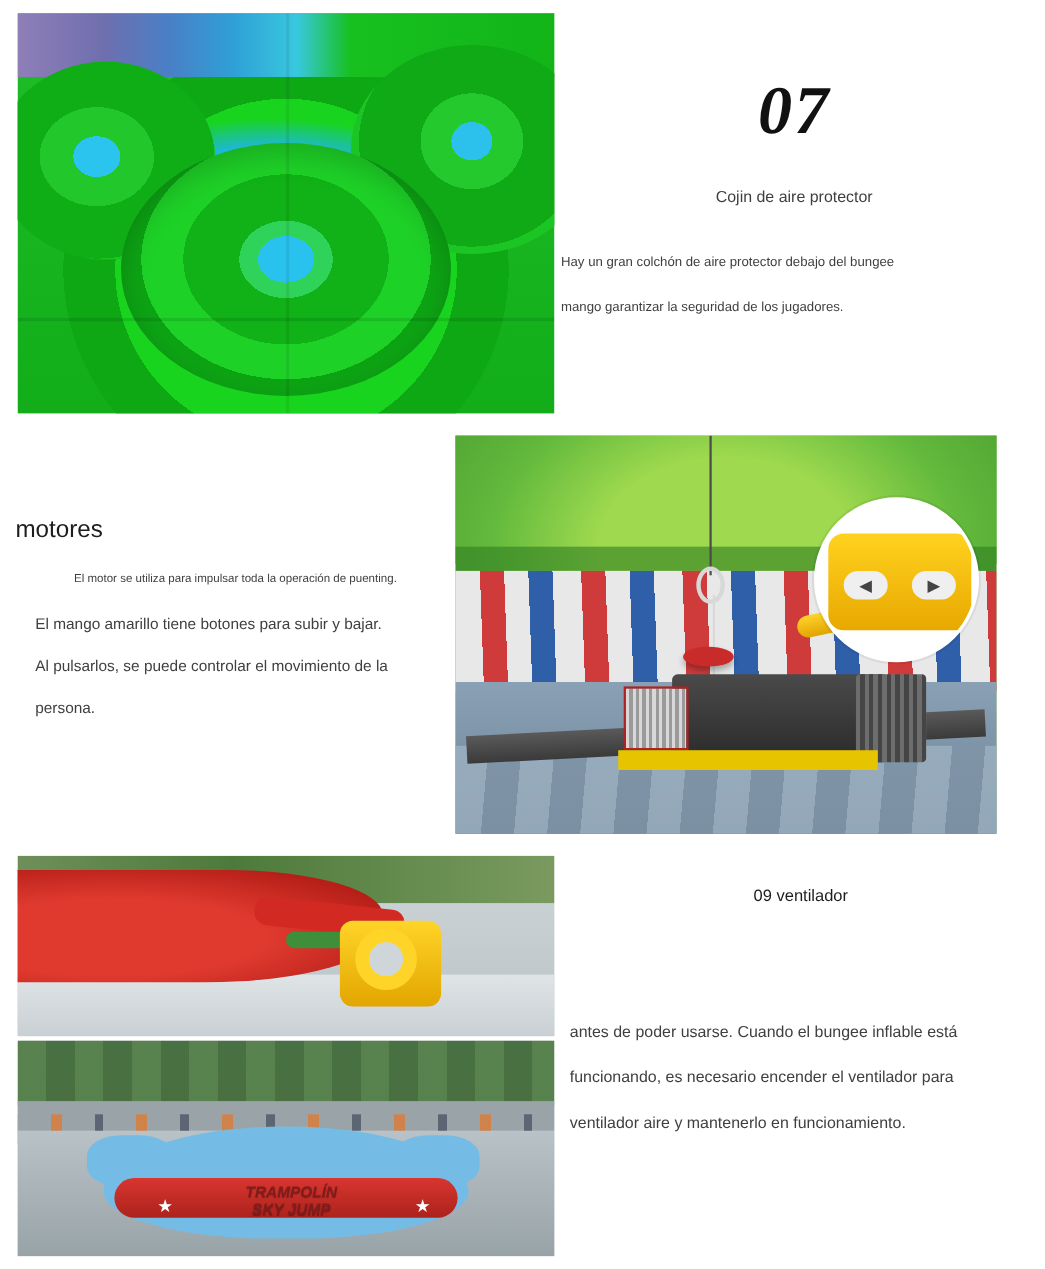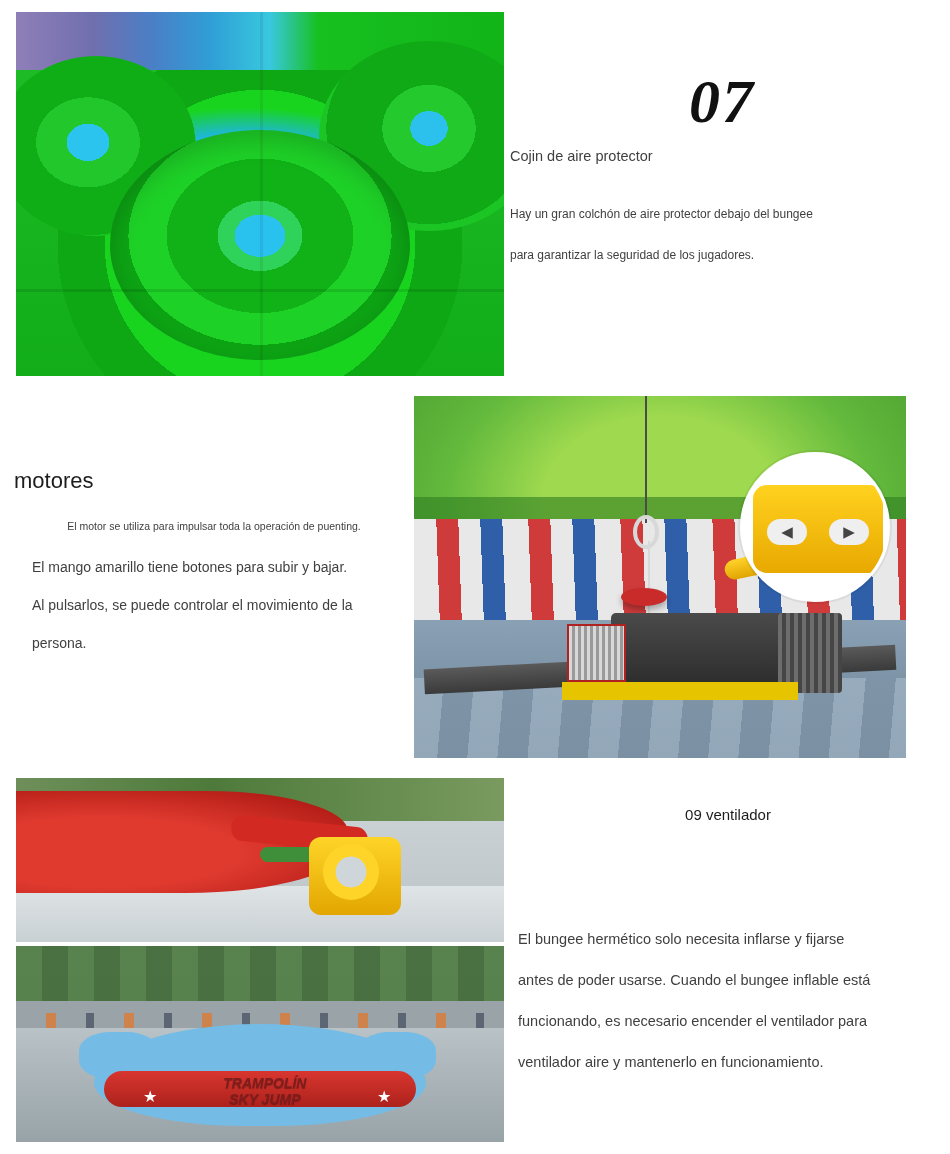--- a/index.html
+++ b/index.html
@@ -34,21 +34,21 @@
   .s7-ring-l { position:absolute; left:-4%; top:12%; width:200px; height:180px; border-radius:50%;
                background: radial-gradient(ellipse at 46% 48%, #2bc4ee 0 14%, #21c72b 14% 34%, #0fae17 34% 70%, #18c620 70% 100%); }
   .s7-ring-r { position:absolute; left:62%; top:8%; width:220px; height:190px; border-radius:50%;
                background: radial-gradient(ellipse at 50% 46%, #2cc0ec 0 12%, #23c92d 12% 30%, #0faa16 30% 66%, #1bc524 66% 100%); }
   .s7-seam1 { position:absolute; left:0; top:76%; width:100%; height:3px; background:rgba(0,0,0,.10); }
   .s7-seam2 { position:absolute; left:50%; top:0; width:3px; height:100%; background:rgba(0,0,0,.07); }
 
   .sec07-text { position:absolute; left: 510px; top: 70px; width: 424px; }
   .num07 { font-family:"Liberation Serif", serif; font-style: italic; font-weight:700;
            font-size: 62px; color:#111; text-align:center; letter-spacing:2px; line-height:1; }
-  .sec07-sub { font-size:14.5px; color:#3f3f3f; margin-top:16px; }
+  .sec07-sub { text-align:center; font-size:14.5px; color:#3f3f3f; margin-top:40px; }
   .sec07-body { margin-top:30px; font-size:12px; color:#3f3f3f; line-height:41px; }
 
   
   .sec08-text { position:absolute; left: 14px; top: 440px; width: 400px; }
   .num08 { font-size:40px; font-weight:400; color:#1b1b1b; text-align:center; letter-spacing:1px; }
   .sec08-title { text-align:left; font-size:22px; color:#1d1d1d; margin-top:28px; }
   .sec08-l1 { text-align:center; font-size:10.5px; color:#3f3f3f; margin-top:26px; }
   .sec08-body { margin-top:16px; font-size:14px; color:#3f3f3f; line-height:38px; padding-left:18px; }
 
   .sec08-photo { left: 414px; top: 396px; width: 492px; height: 362px; }
@@ -144,21 +144,21 @@
     <div class="s7-ring-c"></div>
     <div class="s7-seam1"></div>
     <div class="s7-seam2"></div>
   </div>
 
   <div class="sec07-text">
     <div class="num07">07</div>
     <div class="sec07-sub">Cojin de aire protector</div>
     <div class="sec07-body">
       <div>Hay un gran colchón de aire protector debajo del bungee</div>
-      <div>para garantizar la seguridad de los jugadores.</div>
+      <div>mango garantizar la seguridad de los jugadores.</div>
     </div>
   </div>
 
   <div class="sec08-text">
     <div class="sec08-title">motores</div>
     <div class="sec08-l1">El motor se utiliza para impulsar toda la operación de puenting.</div>
     <div class="sec08-body">
       <div>El mango amarillo tiene botones para subir y bajar.</div>
       <div>Al pulsarlos, se puede controlar el movimiento de la</div>
       <div>persona.</div>
@@ -215,20 +215,19 @@
     <div class="s9b-star" style="left:74%; top:72%;">★</div>
     <div class="s9b-text">
       <div>TRAMPOLÍN</div>
       <div>SKY JUMP</div>
     </div>
   </div>
 
   <div class="sec09-text">
     <div class="sec09-title">09 ventilador</div>
     <div class="sec09-body">
-      <div>El bungee hermético solo necesita inflarse y fijarse</div>
       <div>antes de poder usarse. Cuando el bungee inflable está</div>
       <div>funcionando, es necesario encender el ventilador para</div>
       <div>ventilador aire y mantenerlo en funcionamiento.</div>
     </div>
   </div>
 
 </div>
 
 </body></html>

